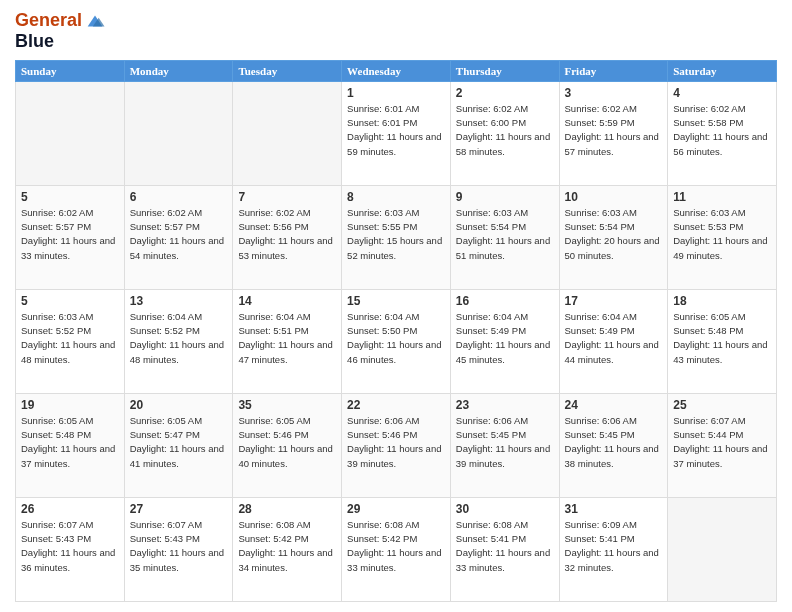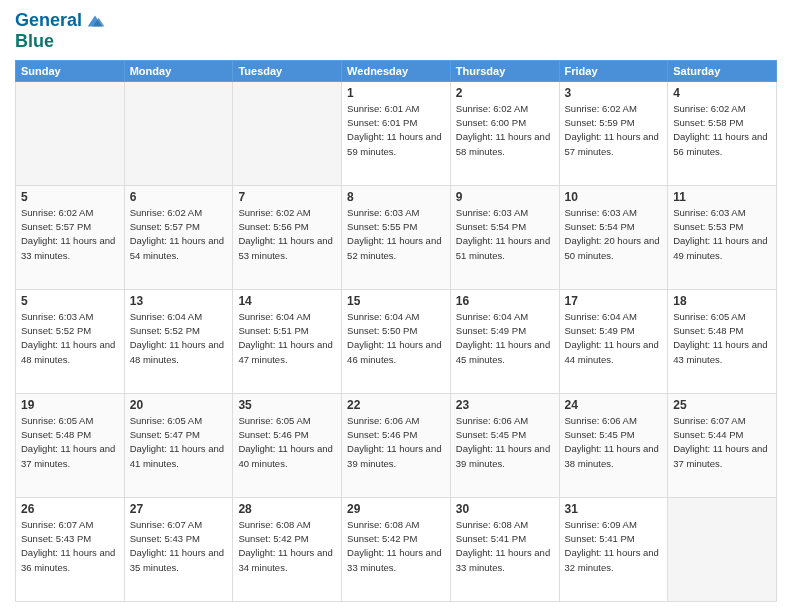--- a/index.html
+++ b/index.html
@@ -27,21 +27,21 @@
       display: flex;
       align-items: center;
     }
     .logo-text {
       font-size: 18px;
       font-weight: bold;
       color: #333;
       line-height: 1.1;
     }
     .logo-text span {
-      color: #0369a1;
+      color: #c2410c;
     }
     .logo-icon {
       width: 22px;
       height: 22px;
       margin-left: 2px;
     }
     .title-block {
       text-align: right;
     }
     .month-title {
@@ -61,20 +61,21 @@
       table-layout: fixed;
     }
     .calendar th {
       background: #4a90d9;
       color: #fff;
       font-size: 11px;
       font-weight: bold;
       padding: 4px 5px;
       text-align: left;
       border: 1px solid #5a9edf;
+      font-family: Liberation Serif, serif;
     }
     .calendar td {
       vertical-align: top;
       padding: 4px 5px;
       font-size: 9.5px;
       color: #333;
       border: 1px solid #ddd;
       background: #fff;
       height: 82px;
     }
@@ -102,21 +103,21 @@
       <div>
         <div style="display:flex;align-items:center;">
           <span class="logo-text">
             <span>General</span>
           </span>
           <svg class="logo-icon" viewBox="0 0 30 25" xmlns="http://www.w3.org/2000/svg">
             <polygon points="5,20 15,5 25,20" fill="#4a90d9"></polygon>
             <polygon points="12,20 20,8 28,20" fill="#2d6fa8" opacity="0.7"></polygon>
           </svg>
         </div>
-        <div class="logo-text" style="color:#0f766e;font-size:18px;font-weight:bold;">Blue</div>
+        <div class="logo-text" style="color:#0f172a;font-size:18px;font-weight:bold;">Blue</div>
       </div>
     </div>
     <div class="title-block">
       <div class="month-title"></div>
       <div class="location-title"></div>
     </div>
   </div>
 
   <table class="calendar">
     <thead>
@@ -191,21 +192,21 @@
               <div>Sunrise: 6:02 AM</div>
               <div>Sunset: 5:56 PM</div>
               <div>Daylight: 11 hours and 53 minutes.</div>
             </div>
           </td>
           <td>
             <div class="day-num">8</div>
             <div class="day-info">
               <div>Sunrise: 6:03 AM</div>
               <div>Sunset: 5:55 PM</div>
-              <div>Daylight: 11 hours and 52 minutes.</div>
+              <div>Daylight: 15 hours and 52 minutes.</div>
             </div>
           </td>
           <td>
             <div class="day-num">9</div>
             <div class="day-info">
               <div>Sunrise: 6:03 AM</div>
               <div>Sunset: 5:54 PM</div>
               <div>Daylight: 11 hours and 51 minutes.</div>
             </div>
           </td>

